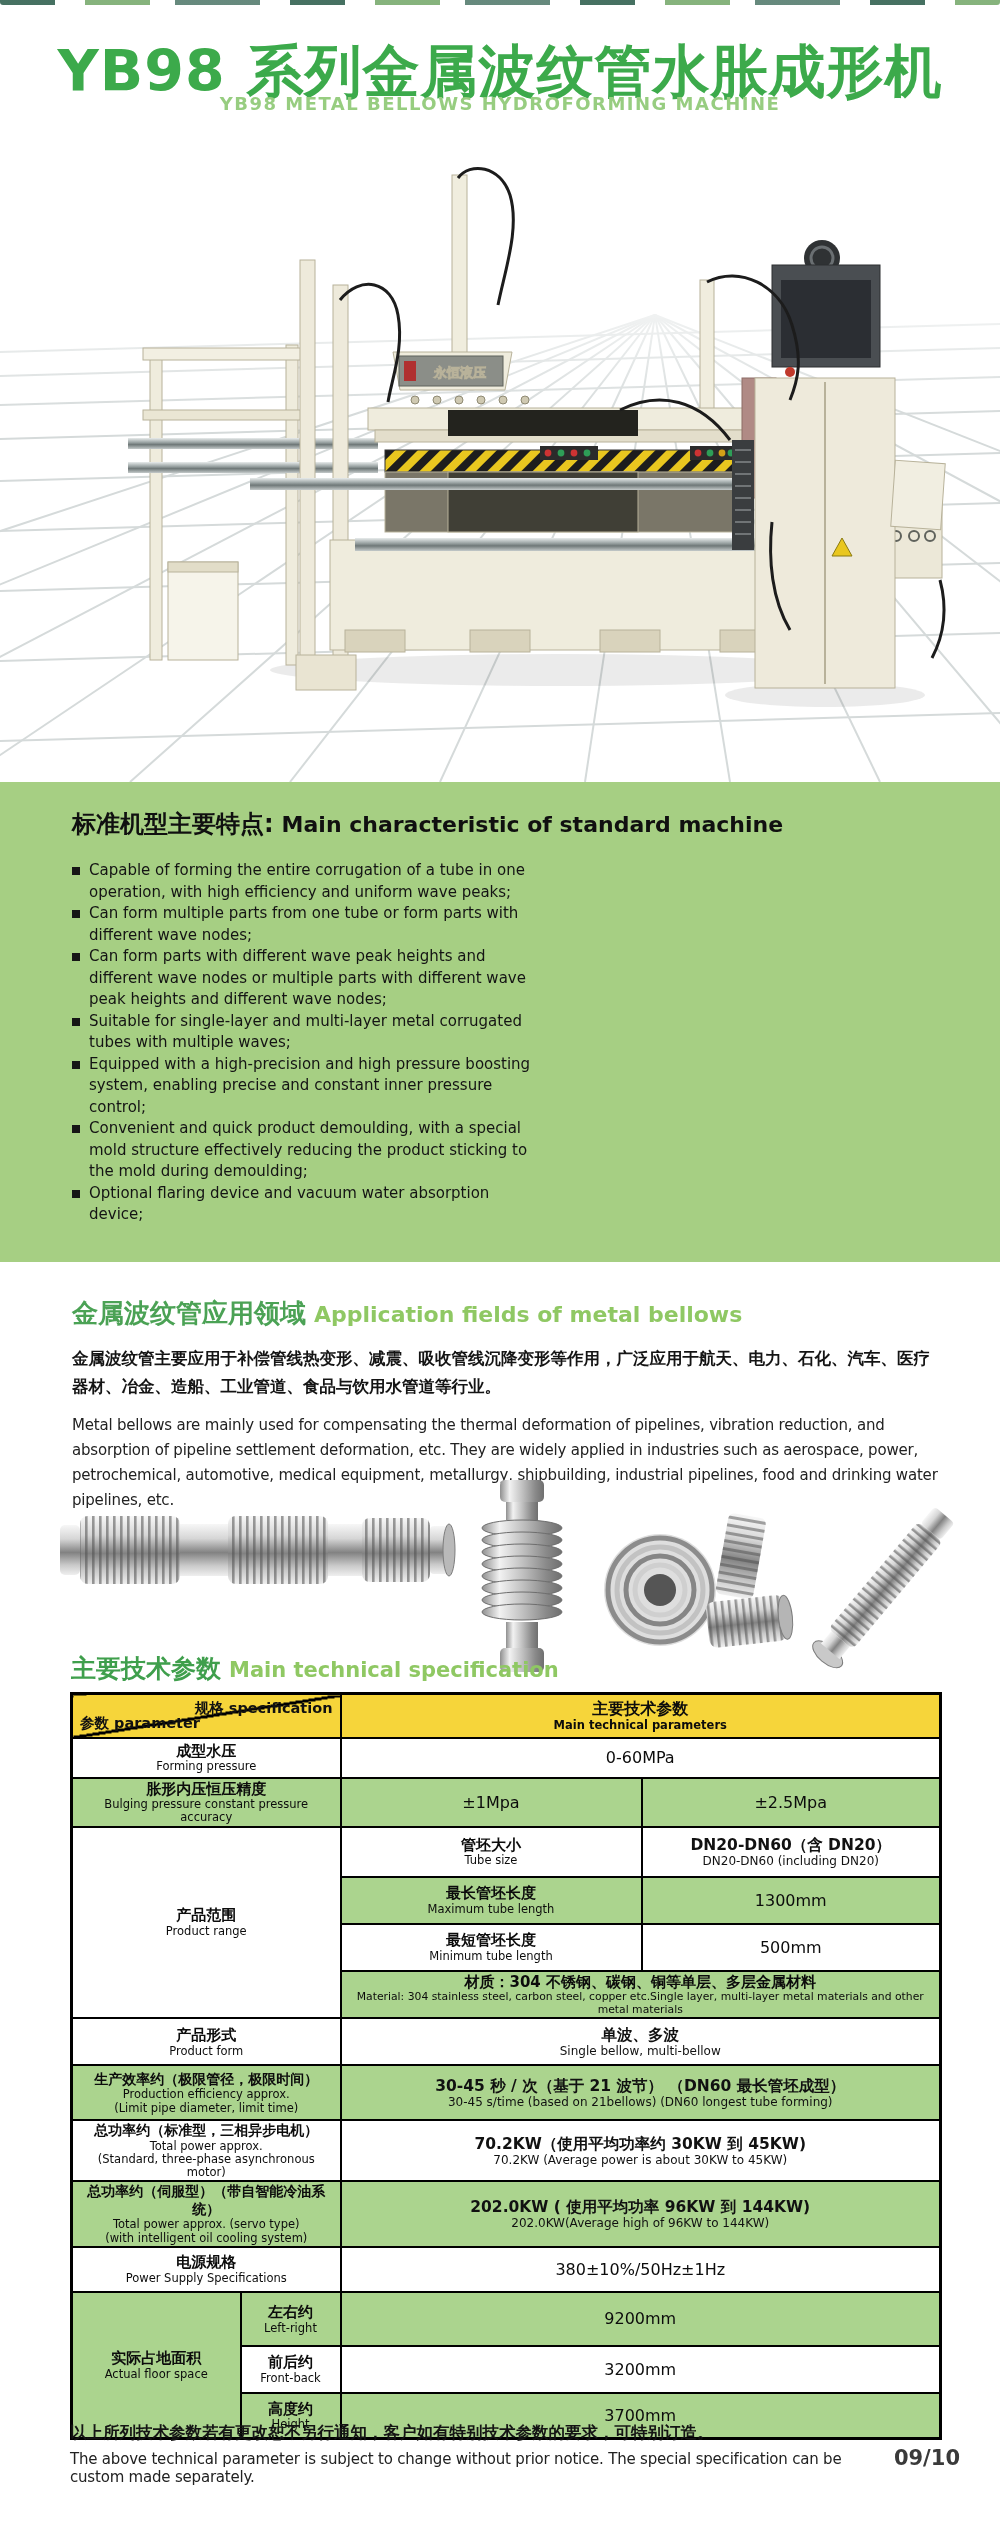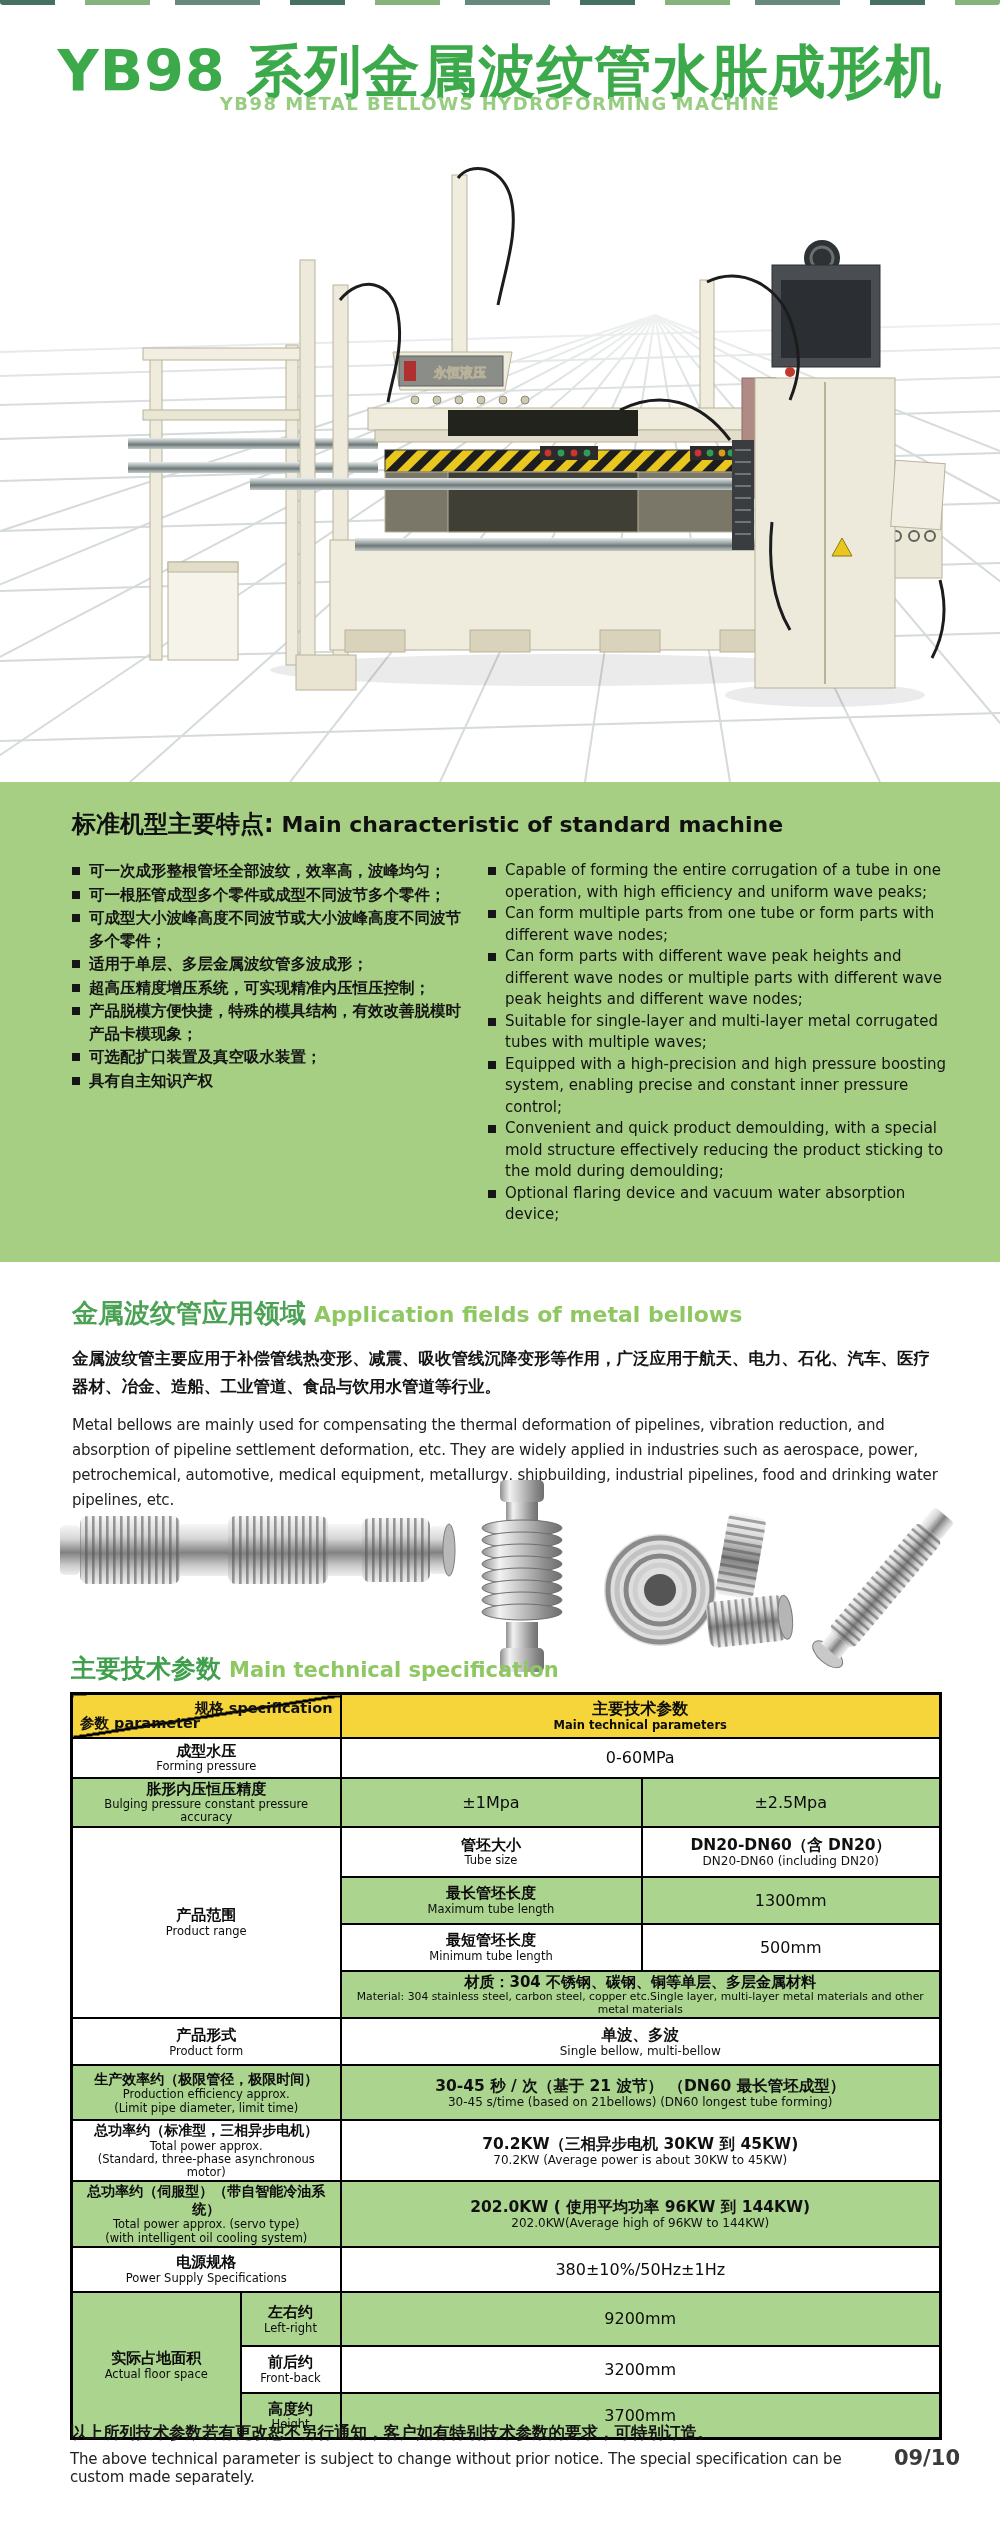--- a/index.html
+++ b/index.html
@@ -265,30 +265,20 @@
     <path d="M940,470 C948,500 944,525 932,548"></path>
   </g>
 </svg>
 </div>
 
 <div class="features">
   <div class="features-heading">
     <span class="cn">标准机型主要特点:</span><span class="en">Main characteristic of standard machine</span>
   </div>
   <div class="feature-cols">
-    <ul class="feature-list cn-list">
-      <li>可一次成形整根管坯全部波纹，效率高，波峰均匀；</li>
-      <li>可一根胚管成型多个零件或成型不同波节多个零件；</li>
-      <li>可成型大小波峰高度不同波节或大小波峰高度不同波节多个零件；</li>
-      <li>适用于单层、多层金属波纹管多波成形；</li>
-      <li>超高压精度增压系统，可实现精准内压恒压控制；</li>
-      <li>产品脱模方便快捷，特殊的模具结构，有效改善脱模时产品卡模现象；</li>
-      <li>可选配扩口装置及真空吸水装置；</li>
-      <li>具有自主知识产权</li>
-    </ul>
     <ul class="feature-list en-list">
       <li>Capable of forming the entire corrugation of a tube in one operation, with high efficiency and uniform wave peaks;</li>
       <li>Can form multiple parts from one tube or form parts with different wave nodes;</li>
       <li>Can form parts with different wave peak heights and different wave nodes or multiple parts with different wave peak heights and different wave nodes;</li>
       <li>Suitable for single-layer and multi-layer metal corrugated tubes with multiple waves;</li>
       <li>Equipped with a high-precision and high pressure boosting system, enabling precise and constant inner pressure control;</li>
       <li>Convenient and quick product demoulding, with a special mold structure effectively reducing the product sticking to the mold during demoulding;</li>
       <li>Optional flaring device and vacuum water absorption device;</li>
     </ul>
   </div>
@@ -478,21 +468,21 @@
       <span class="val-en">30-45 s/time (based on 21bellows) (DN60 longest tube forming)</span>
     </td>
   </tr>
   <tr style="height:48px">
     <td colspan="2">
       <span class="cell-cn" style="font-size:14px">总功率约（标准型，三相异步电机）</span>
       <span class="cell-en">Total power approx.</span>
       <span class="cell-en">(Standard, three-phase asynchronous motor)</span>
     </td>
     <td colspan="2">
-      <span class="val-cn">70.2KW（三相异步电机 30KW 到 45KW)</span>
+      <span class="val-cn">70.2KW（使用平均功率约 30KW 到 45KW)</span>
       <span class="val-en">70.2KW (Average power is about 30KW to 45KW)</span>
     </td>
   </tr>
   <tr style="height:46px">
     <td class="g" colspan="2">
       <span class="cell-cn" style="font-size:14px">总功率约（伺服型）（带自智能冷油系统）</span>
       <span class="cell-en">Total power approx. (servo type)</span>
       <span class="cell-en">(with intelligent oil cooling system)</span>
     </td>
     <td class="g" colspan="2">

